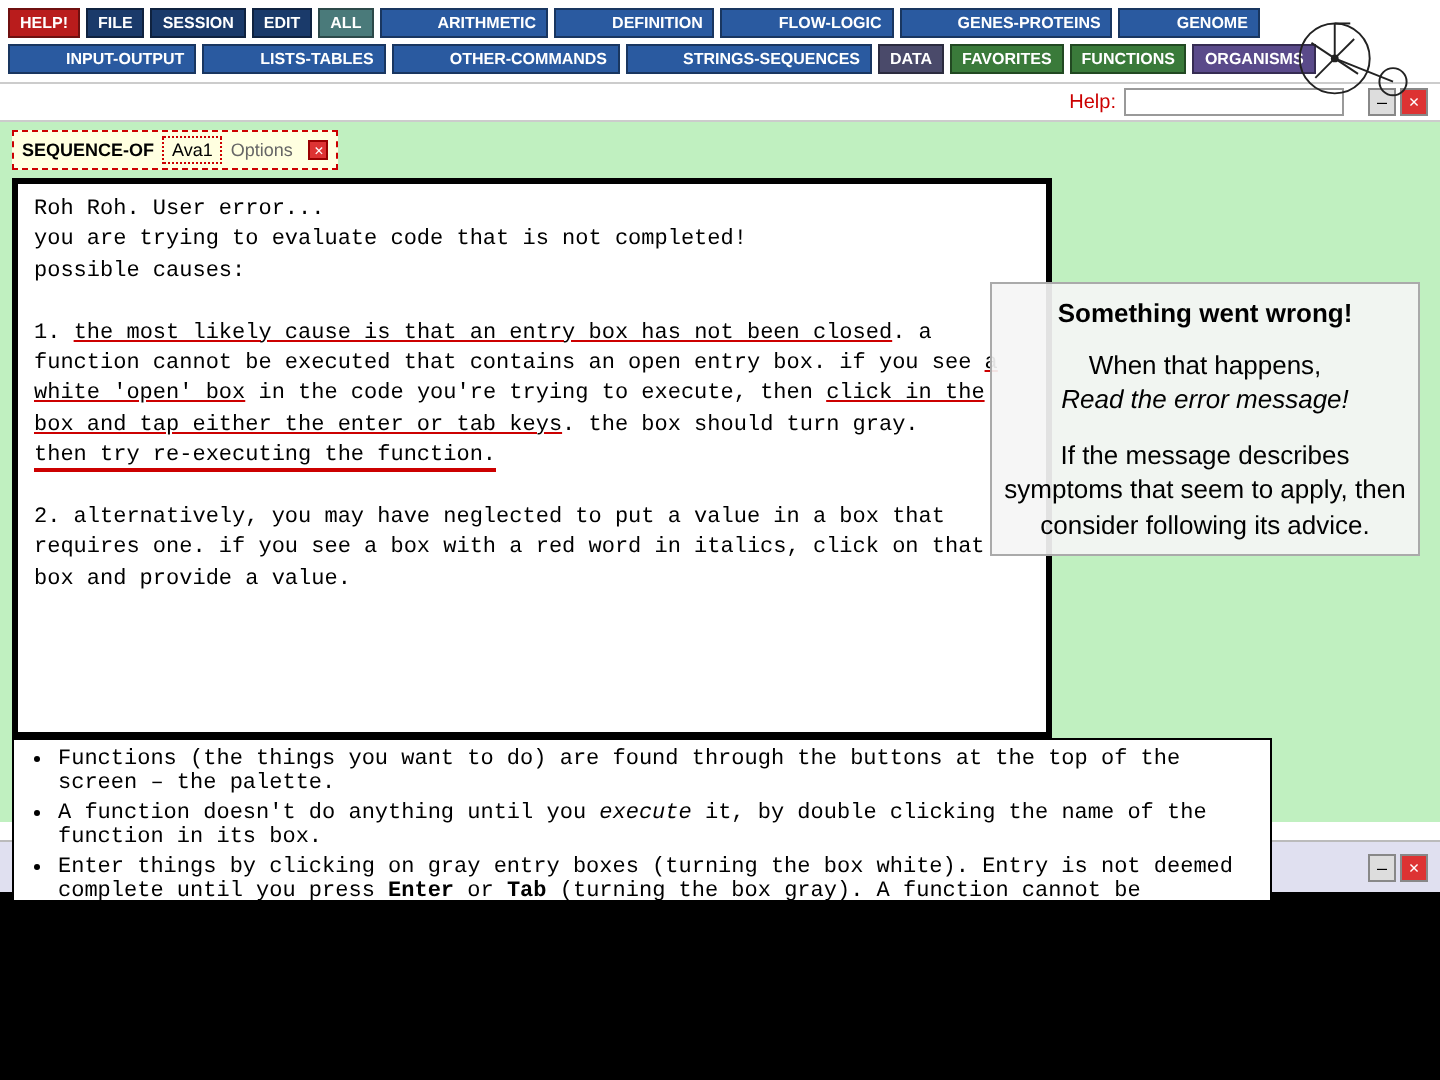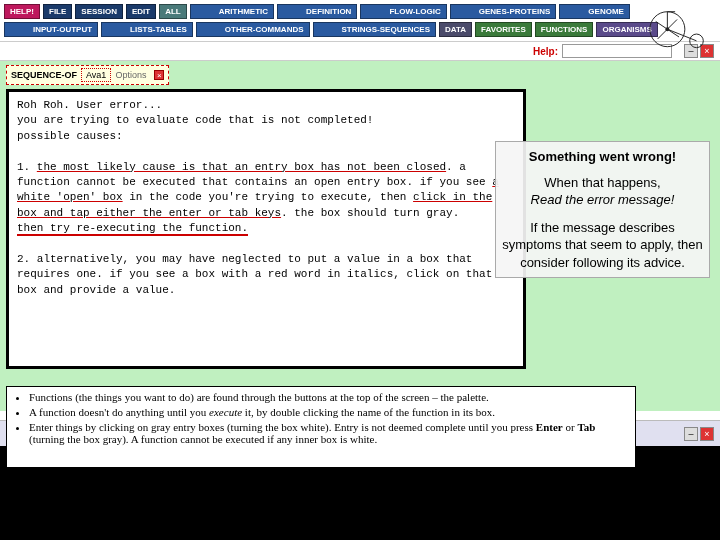--- a/index.html
+++ b/index.html
@@ -24,21 +24,21 @@
   .menu-row { display: flex; gap: 3px; flex-wrap: wrap; }
   .menu-btn {
     color: #fff;
     font-size: 8px;
     font-weight: bold;
     padding: 2px 5px;
     border: 1px solid rgba(0,0,0,0.4);
     cursor: pointer;
     white-space: nowrap;
   }
-  .m-red { background: #be185d; }
+  .m-red { background: #b91c1c; }
   .m-navy { background: #1a3a6a; }
   .m-blue { background: #2a5aa0; padding-left: 28px; }
   .m-teal { background: #4a7a7a; }
   .m-green { background: #3a7a3a; }
   .m-purple { background: #5a4a8a; }
   .m-gray { background: #4a4a6a; }
   .logo {
     position: absolute;
     right: 6px;
     top: 2px;
@@ -48,21 +48,21 @@
   .help-row {
     display: flex;
     align-items: center;
     justify-content: flex-end;
     gap: 4px;
     padding: 2px 6px;
     background: #fff;
     border-bottom: 1px solid #ccc;
     font-size: 10px;
   }
-  .help-row .help-label { color: #c00; font-weight: bold; }
+  .help-row .help-label { color: #c00; font-weight: normal; }
   .help-input {
     width: 110px; height: 14px;
     border: 1px solid #999;
     font-size: 10px;
   }
   .win-btns { display: flex; gap: 2px; margin-left: 8px; }
   .win-btn {
     width: 14px; height: 14px;
     border: 1px solid #888;
     background: #ddd;
@@ -150,26 +150,25 @@
   .callout .c1 { font-weight: bold; margin-bottom:8px; }
   .callout .c3 { margin-top:10px; }
   .hints-panel {
     position: absolute;
     left: 6px;
     top: 308px;
     width: 630px;
     height: 82px;
     background: #fff;
     border: 1px solid #000;
-    font-family: Liberation Serif, serif;
+    font-family: Liberation Mono, monospace;
     font-size: 11px;
     padding: 4px 6px;
     overflow: hidden;
     z-index: 2;
-    margin-top: 17px;
   }
   .hints-panel ul { margin: 0 0 0 16px; padding:0; }
   .hints-panel li { margin-bottom: 3px; }
   .bottom-bar {
     position: absolute;
     left:0; top: 420px;
     width: 100%;
     height: 26px;
     background: #e0e0f0;
     border-top: 1px solid #bbb;

